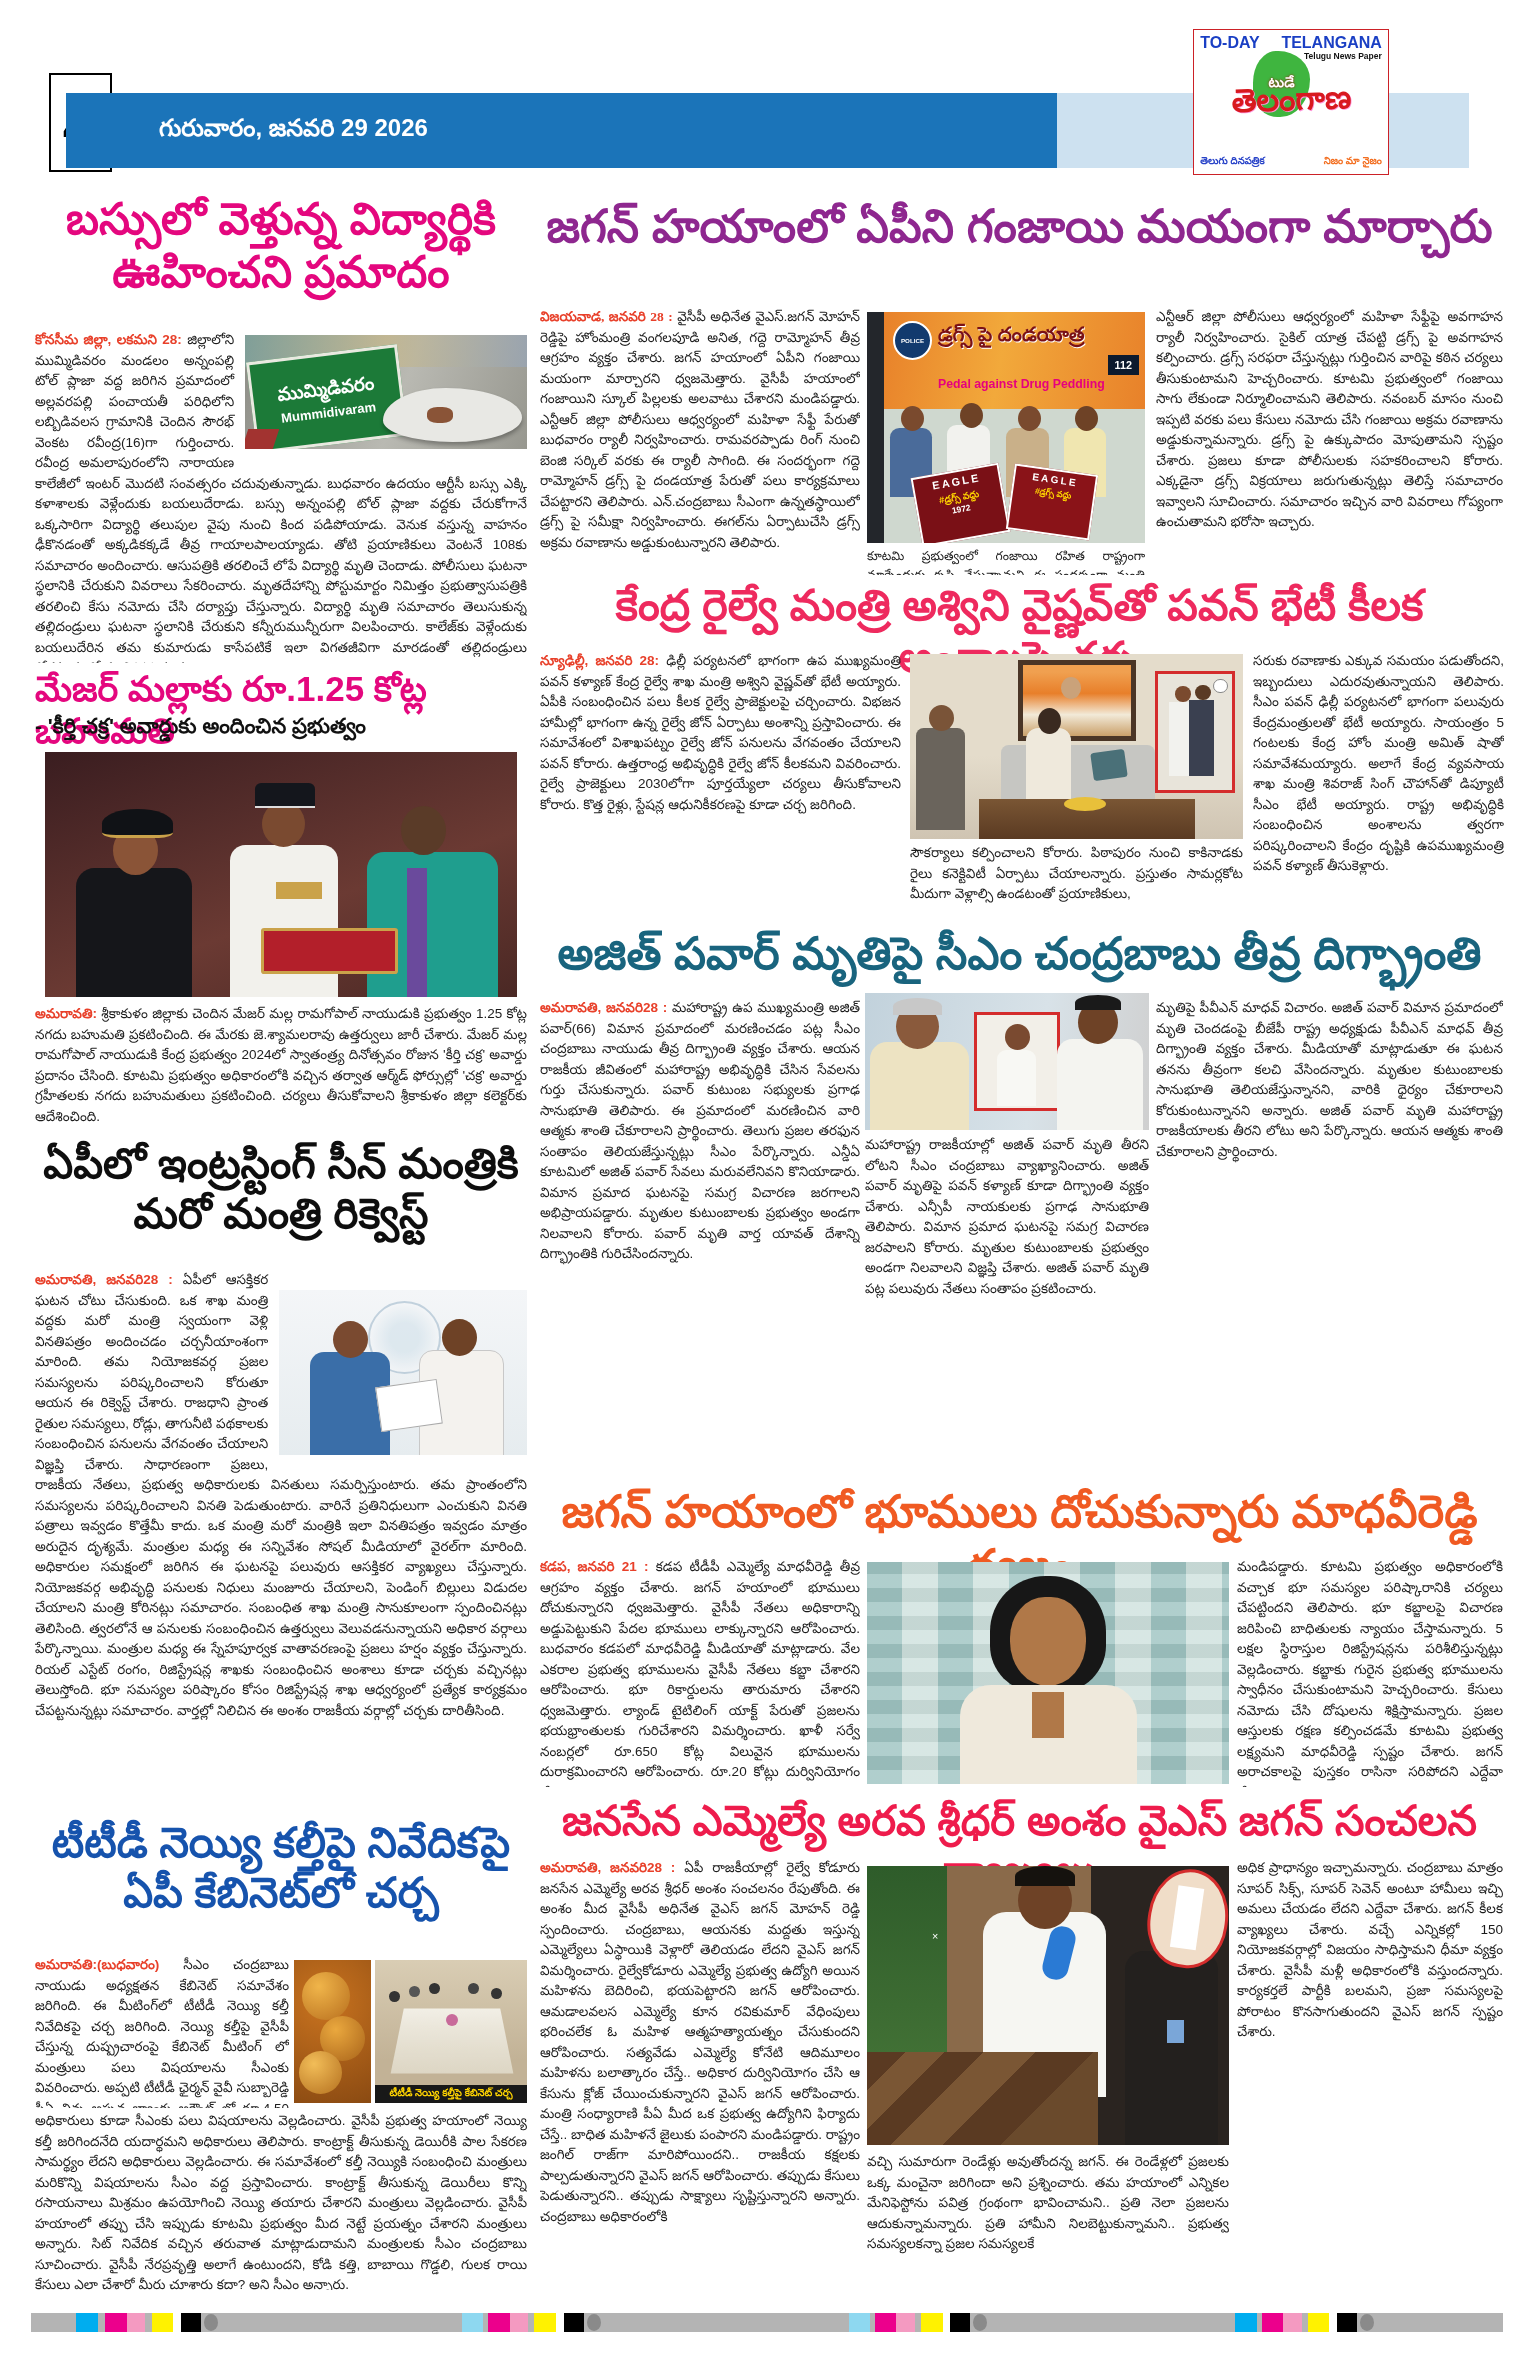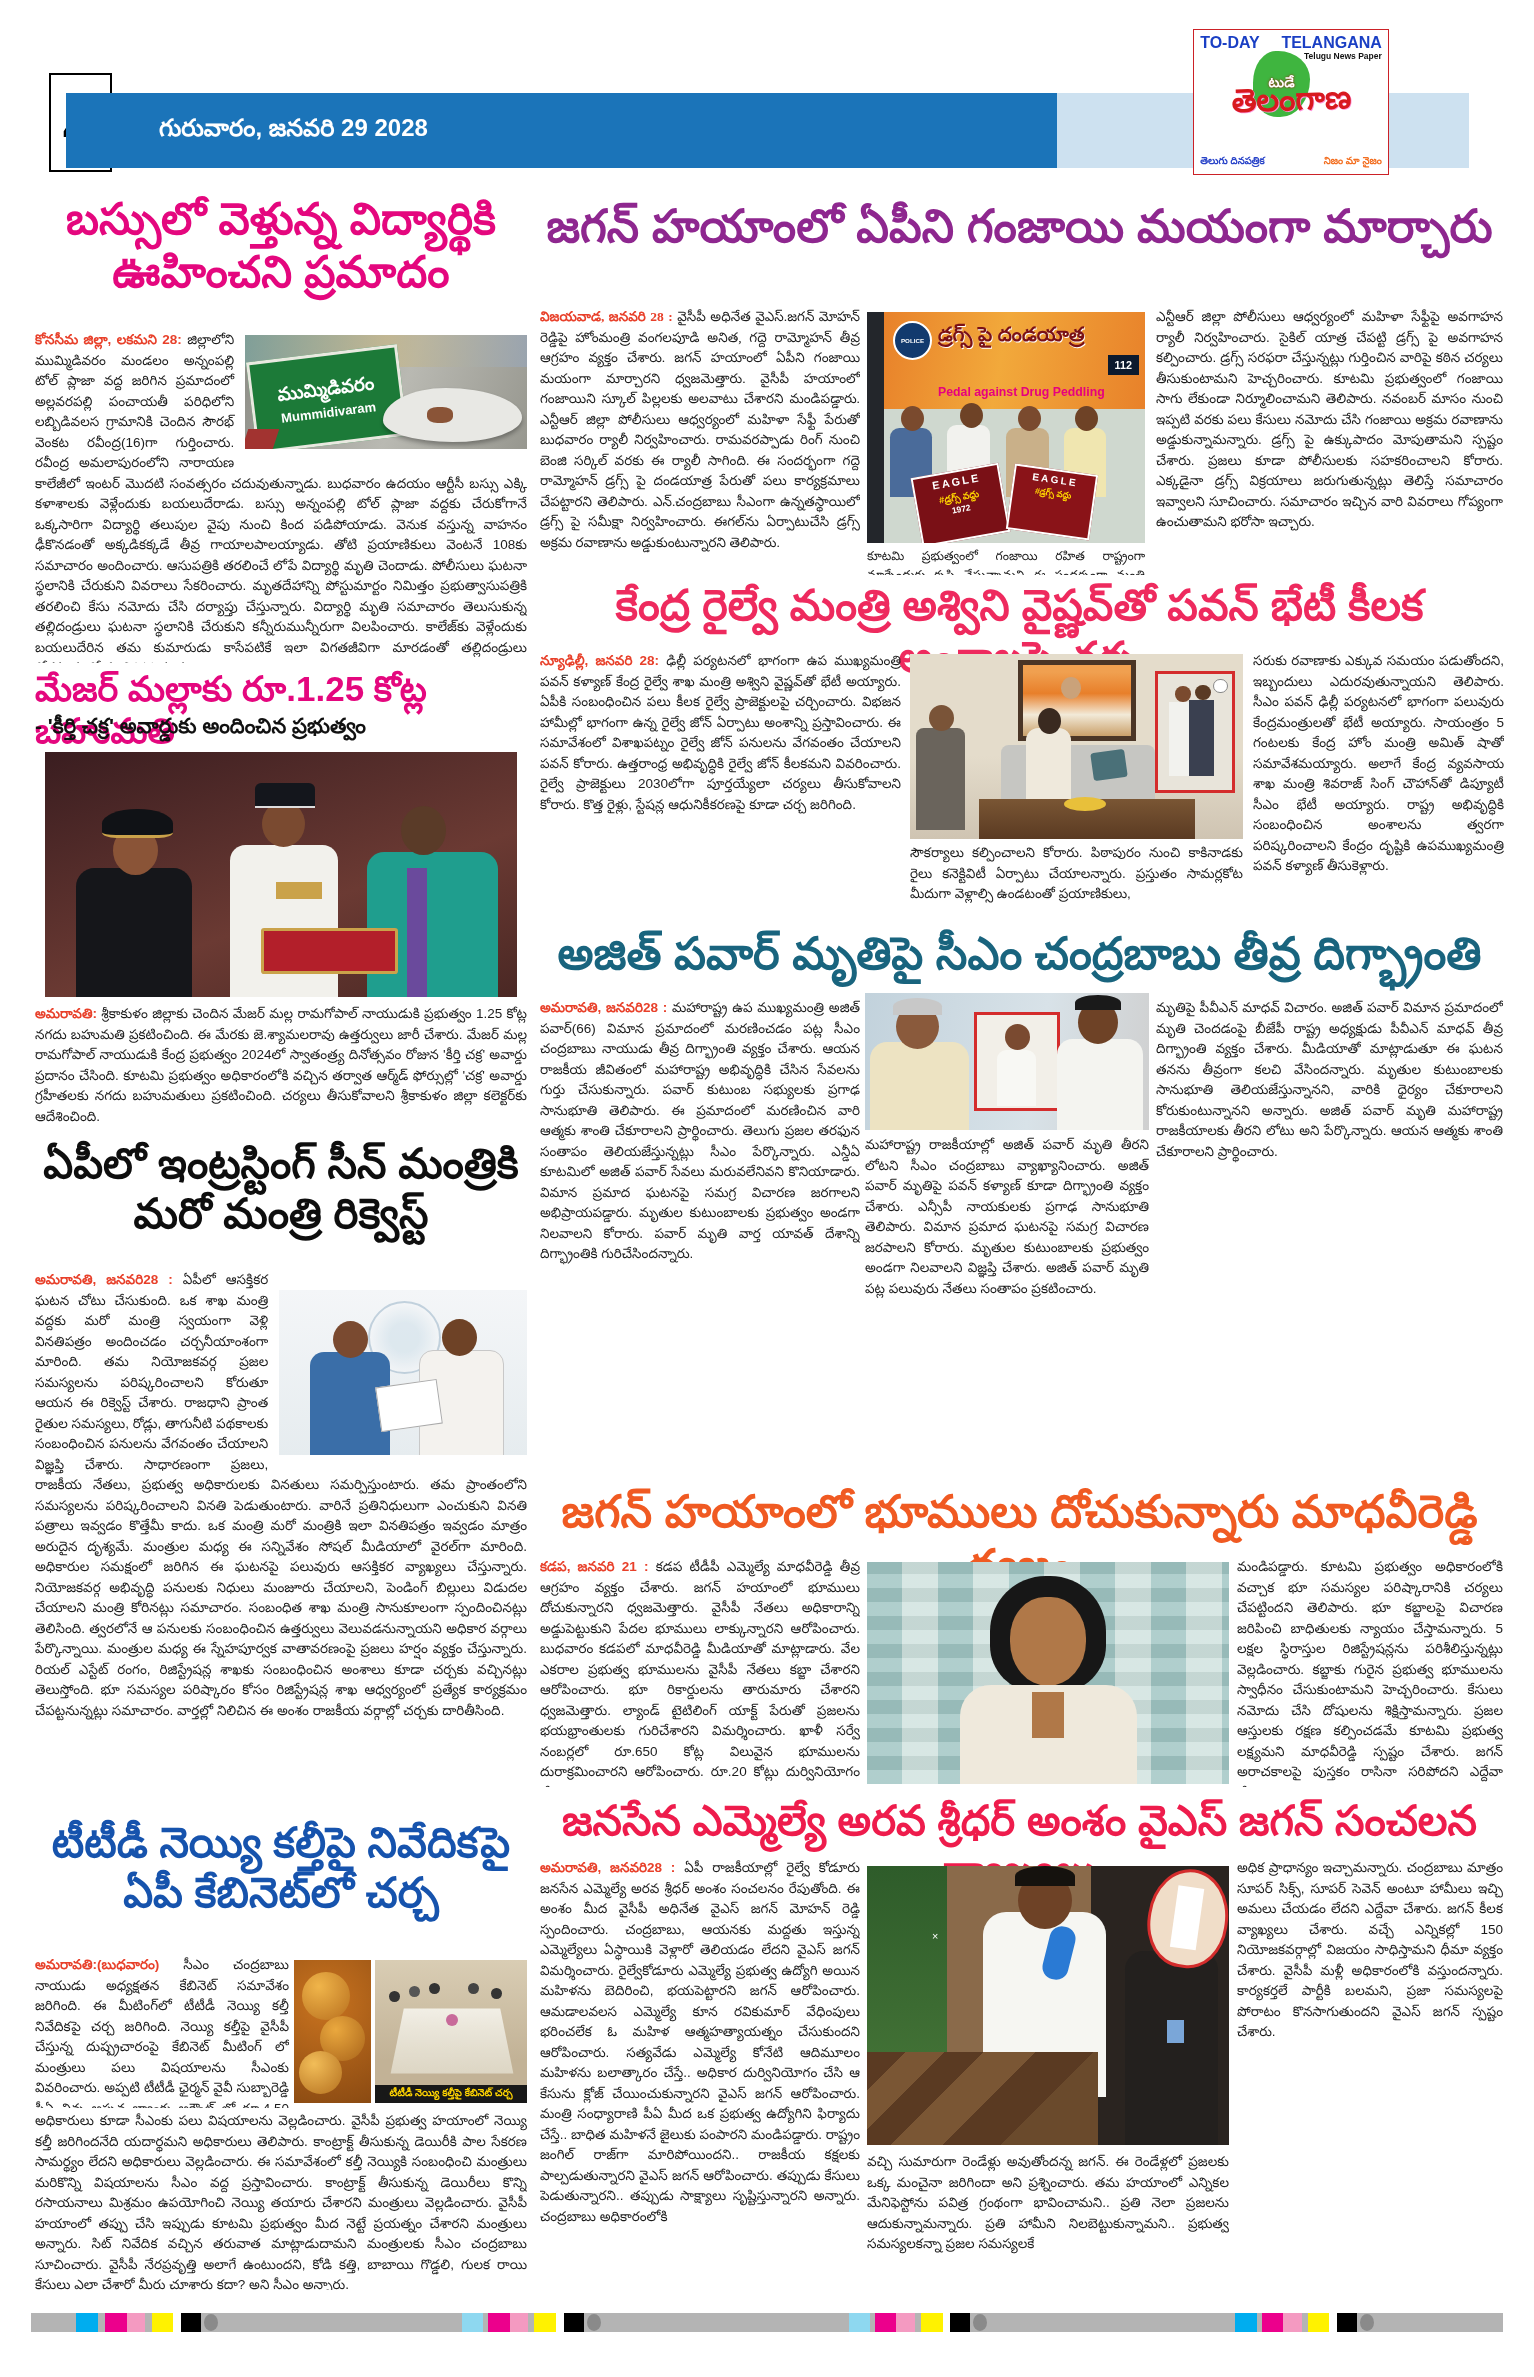--- a/index.html
+++ b/index.html
@@ -40,21 +40,21 @@
   #colorbar{left:31px;top:2313px;width:1472px;height:18.5px;display:flex;align-items:stretch;background:#b4b4b4;}
   .cb-gap{background:#b4b4b4;} .cb{height:100%;}
   .cb-ell{width:20px;background:#b4b4b4;display:flex;align-items:center;justify-content:center;}
   .cb-ell i{display:block;width:14px;height:17px;border-radius:50%;background:#8a8a8a;}
 </style>
 </head>
 <body>
 
 <div class="abs" id="numbox">4</div>
 <div class="abs" id="bluebar">
-  <span id="datetxt">గురువారం, జనవరి 29  2028</span>
+  <span id="datetxt">గురువారం, జనవరి 29  2026</span>
 </div>
 <div class="abs" id="lightband"></div>
 <div class="abs" id="logo">
   <div class="logo-row">
     <span>TO-DAY</span>
     <span>TELANGANA</span>
   </div>
   <div class="logo-sub">Telugu News Paper</div>
   <div id="logo-map">
     <span>టుడే</span>
@@ -148,21 +148,21 @@
   <span class="dl">విజయవాడ, జనవరి 28 :</span>
   <span>వైసీపీ అధినేత వైఎస్.జగన్ మోహన్ రెడ్డిపై హోంమంత్రి వంగలపూడి అనిత, గద్దె రామ్మోహన్ తీవ్ర ఆగ్రహం వ్యక్తం చేశారు. జగన్ హయాంలో ఏపీని గంజాయి మయంగా మార్చారని ధ్వజమెత్తారు. వైసీపీ హయాంలో గంజాయిని స్కూల్ పిల్లలకు అలవాటు చేశారని మండిపడ్డారు. ఎన్టీఆర్ జిల్లా పోలీసులు ఆధ్వర్యంలో మహిళా సేఫ్టీ పేరుతో బుధవారం ర్యాలీ నిర్వహించారు. రామవరప్పాడు రింగ్ నుంచి బెంజి సర్కిల్ వరకు ఈ ర్యాలీ సాగింది. ఈ సందర్భంగా గద్దె రామ్మోహన్ డ్రగ్స్ పై దండయాత్ర పేరుతో పలు కార్యక్రమాలు చేపట్టారని తెలిపారు. ఎన్.చంద్రబాబు సీఎంగా ఉన్నతస్థాయిలో డ్రగ్స్ పై సమీక్షా నిర్వహించారు. ఈగల్‌ను ఏర్పాటుచేసి డ్రగ్స్ అక్రమ రవాణాను అడ్డుకుంటున్నారని తెలిపారు.</span>
 </div>
 <div class="ph noselect" style="left:867px;top:312px;width:278px;height:231px;background:#cfd8cf;">
   <i class="abs" style="left:0;top:0;width:17px;height:100%;background:#23262b;"></i>
   <i class="abs" style="left:17px;top:0;right:0;height:97px;background:linear-gradient(100deg,#e8812a,#f2a93b 45%,#e8812a);"></i>
   <i class="abs" style="left:26px;top:9.3px;width:35px;height:35px;border-radius:50%;background:#123a6e;border:2.3px solid #fff;display:flex;align-items:center;justify-content:center;color:#fff;font-style:normal;font-size:6.2px;font-weight:bold;">
       <span>POLICE</span>
     </i>
   <span class="abs" style="left:71px;top:10.8px;width:185px;color:#7a1016;font-weight:bold;font-size:20px;text-shadow:0.8px 0.8px 0 #fff;">డ్రగ్స్ పై దండయాత్ర</span>
-  <span class="abs" style="left:71px;top:73px;width:193px;color:#e6007e;font-weight:bold;font-size:12.3px;">Pedal against Drug Peddling</span>
+  <span class="abs" style="left:71px;top:65px;width:193px;color:#e6007e;font-weight:bold;font-size:12.3px;">Pedal against Drug Peddling</span>
   <i class="abs" style="right:6.2px;top:43px;width:31px;height:20px;background:#0c1a2e;color:#fff;font-style:normal;font-weight:bold;font-size:10.8px;display:flex;align-items:center;justify-content:center;">
       <span>112</span>
     </i>
   <i class="abs" style="left:23px;top:116px;width:42px;height:69px;background:#4a6b9a;border-radius:9.3px 9.3px 0 0;"></i>
   <i class="abs" style="left:34px;top:94px;width:23px;height:25px;background:#7a4a2e;border-radius:50%;"></i>
   <i class="abs" style="left:80px;top:113px;width:43px;height:72px;background:#f2f2ee;border-radius:9.3px 9.3px 0 0;"></i>
   <i class="abs" style="left:93px;top:91px;width:23px;height:25px;background:#6e4226;border-radius:50%;"></i>
   <i class="abs" style="left:139px;top:116px;width:43px;height:69px;background:#c9b089;border-radius:9.3px 9.3px 0 0;"></i>
   <i class="abs" style="left:151px;top:94px;width:23px;height:25px;background:#7a4a2e;border-radius:50%;"></i>
   <i class="abs" style="left:197px;top:116px;width:42px;height:69px;background:#f0e6b0;border-radius:9.3px 9.3px 0 0;"></i>

